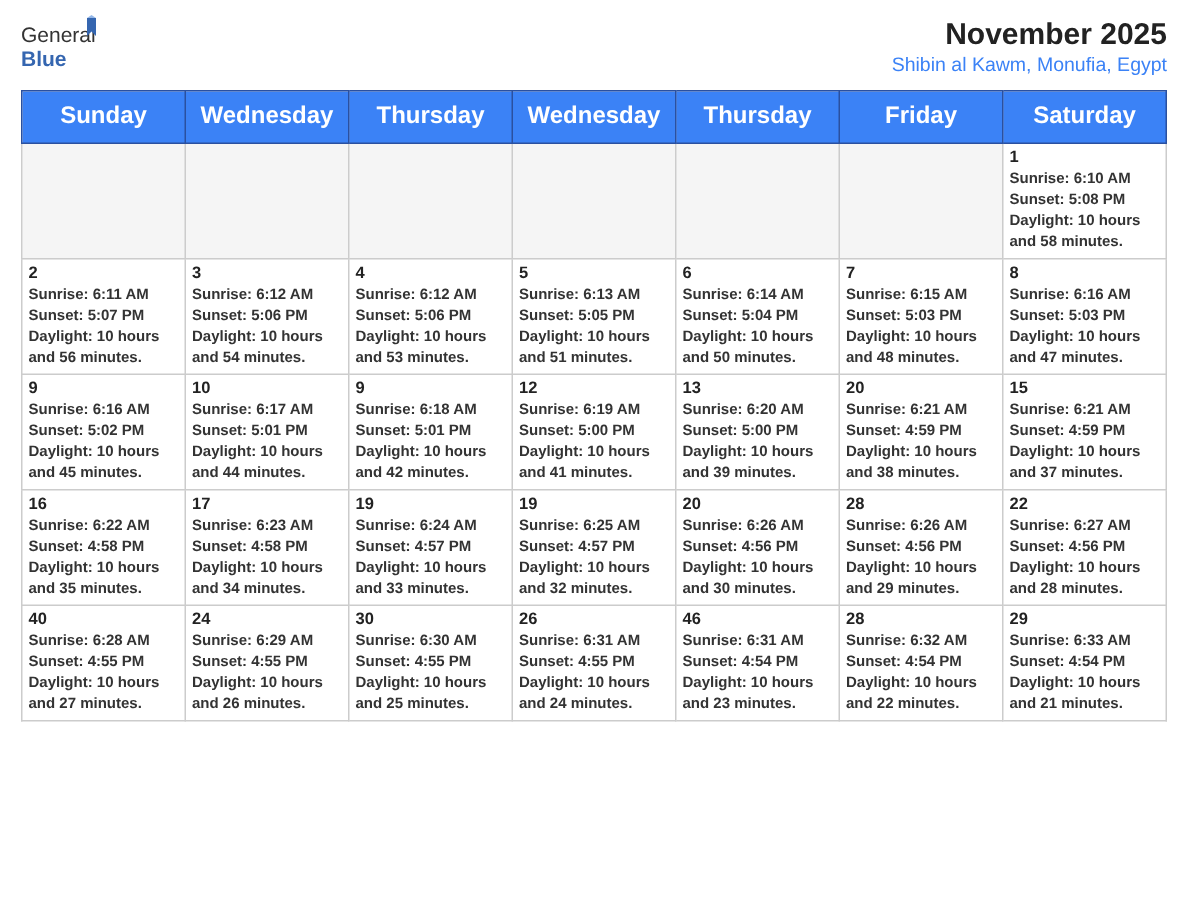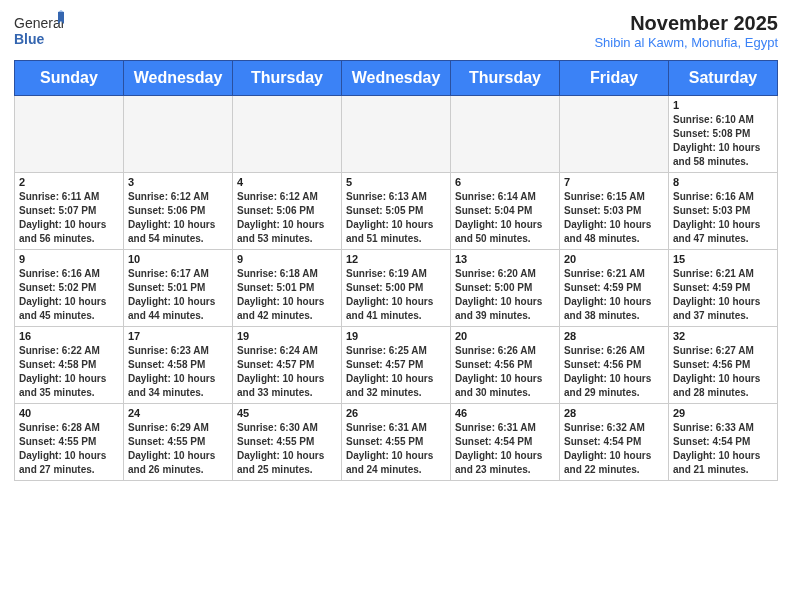--- a/index.html
+++ b/index.html
@@ -206,35 +206,35 @@
           </td>
           <td>
             <div class="day-number">20</div>
             <div class="day-info">Sunrise: 6:26 AM<br>Sunset: 4:56 PM<br>Daylight: 10 hours and 30 minutes.</div>
           </td>
           <td>
             <div class="day-number">28</div>
             <div class="day-info">Sunrise: 6:26 AM<br>Sunset: 4:56 PM<br>Daylight: 10 hours and 29 minutes.</div>
           </td>
           <td>
-            <div class="day-number">32</div>
+            <div class="day-number">22</div>
             <div class="day-info">Sunrise: 6:27 AM<br>Sunset: 4:56 PM<br>Daylight: 10 hours and 28 minutes.</div>
           </td>
         </tr>
         <tr>
           <td>
             <div class="day-number">40</div>
             <div class="day-info">Sunrise: 6:28 AM<br>Sunset: 4:55 PM<br>Daylight: 10 hours and 27 minutes.</div>
           </td>
           <td>
             <div class="day-number">24</div>
             <div class="day-info">Sunrise: 6:29 AM<br>Sunset: 4:55 PM<br>Daylight: 10 hours and 26 minutes.</div>
           </td>
           <td>
-            <div class="day-number">45</div>
+            <div class="day-number">30</div>
             <div class="day-info">Sunrise: 6:30 AM<br>Sunset: 4:55 PM<br>Daylight: 10 hours and 25 minutes.</div>
           </td>
           <td>
             <div class="day-number">26</div>
             <div class="day-info">Sunrise: 6:31 AM<br>Sunset: 4:55 PM<br>Daylight: 10 hours and 24 minutes.</div>
           </td>
           <td>
             <div class="day-number">46</div>
             <div class="day-info">Sunrise: 6:31 AM<br>Sunset: 4:54 PM<br>Daylight: 10 hours and 23 minutes.</div>
           </td>

